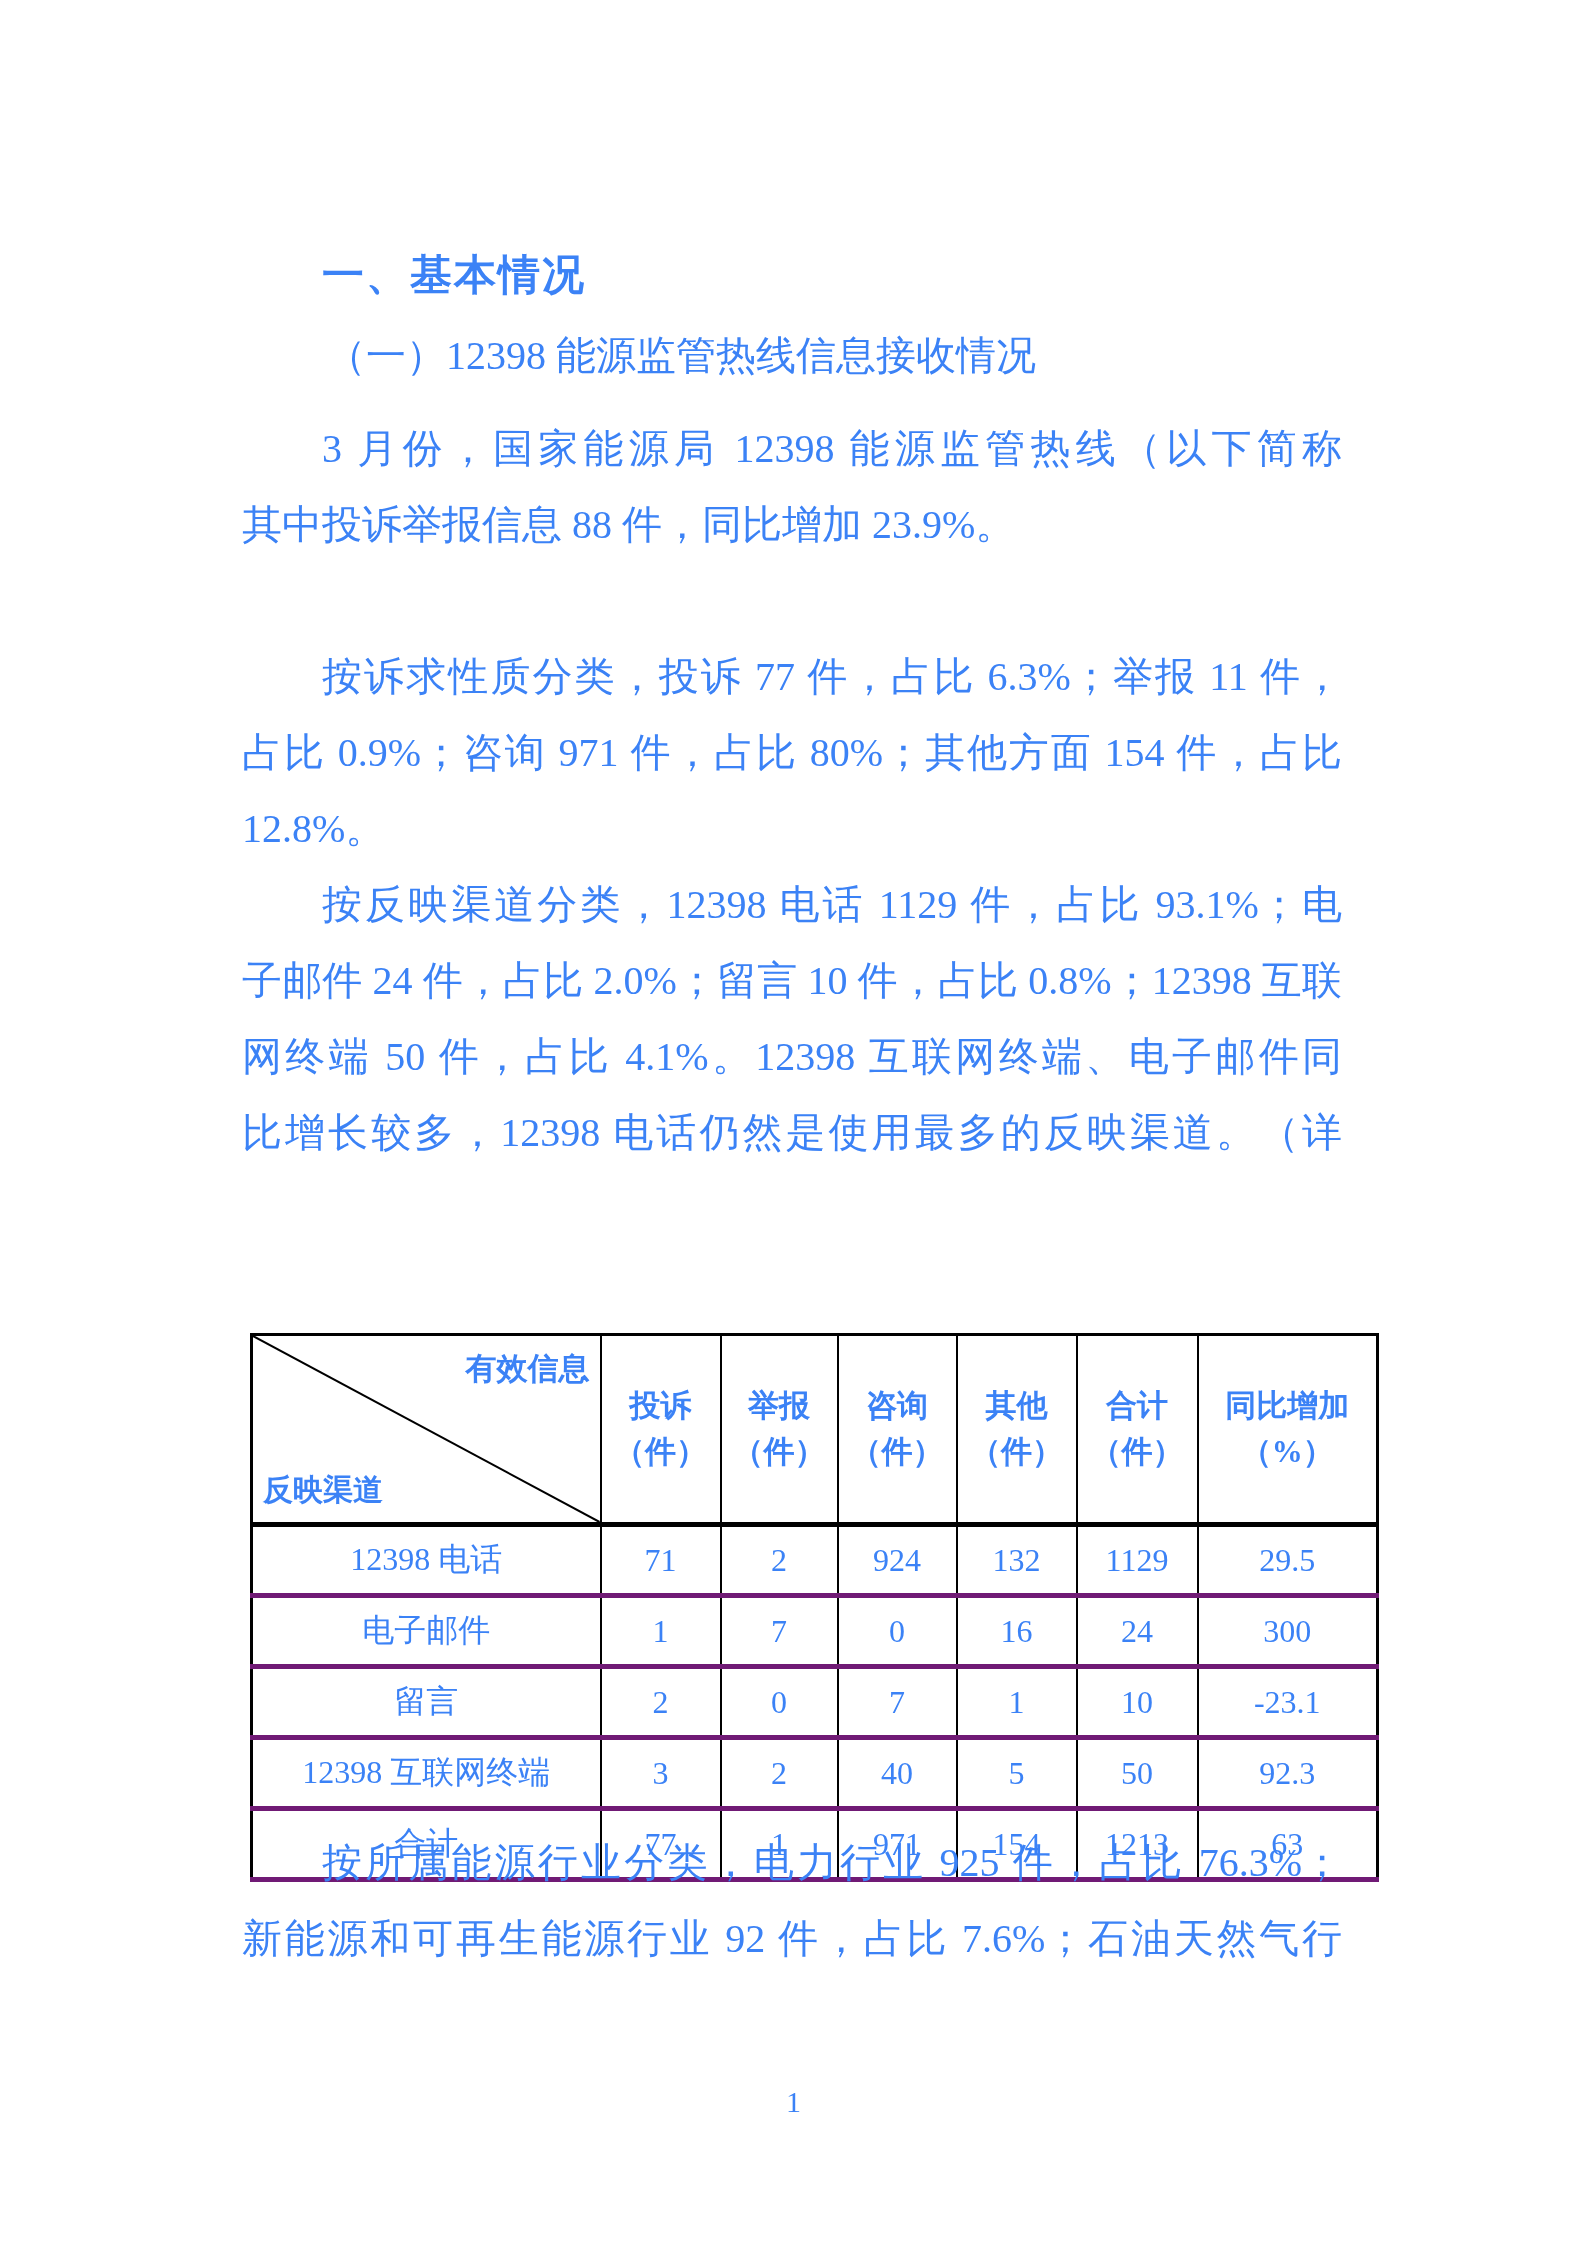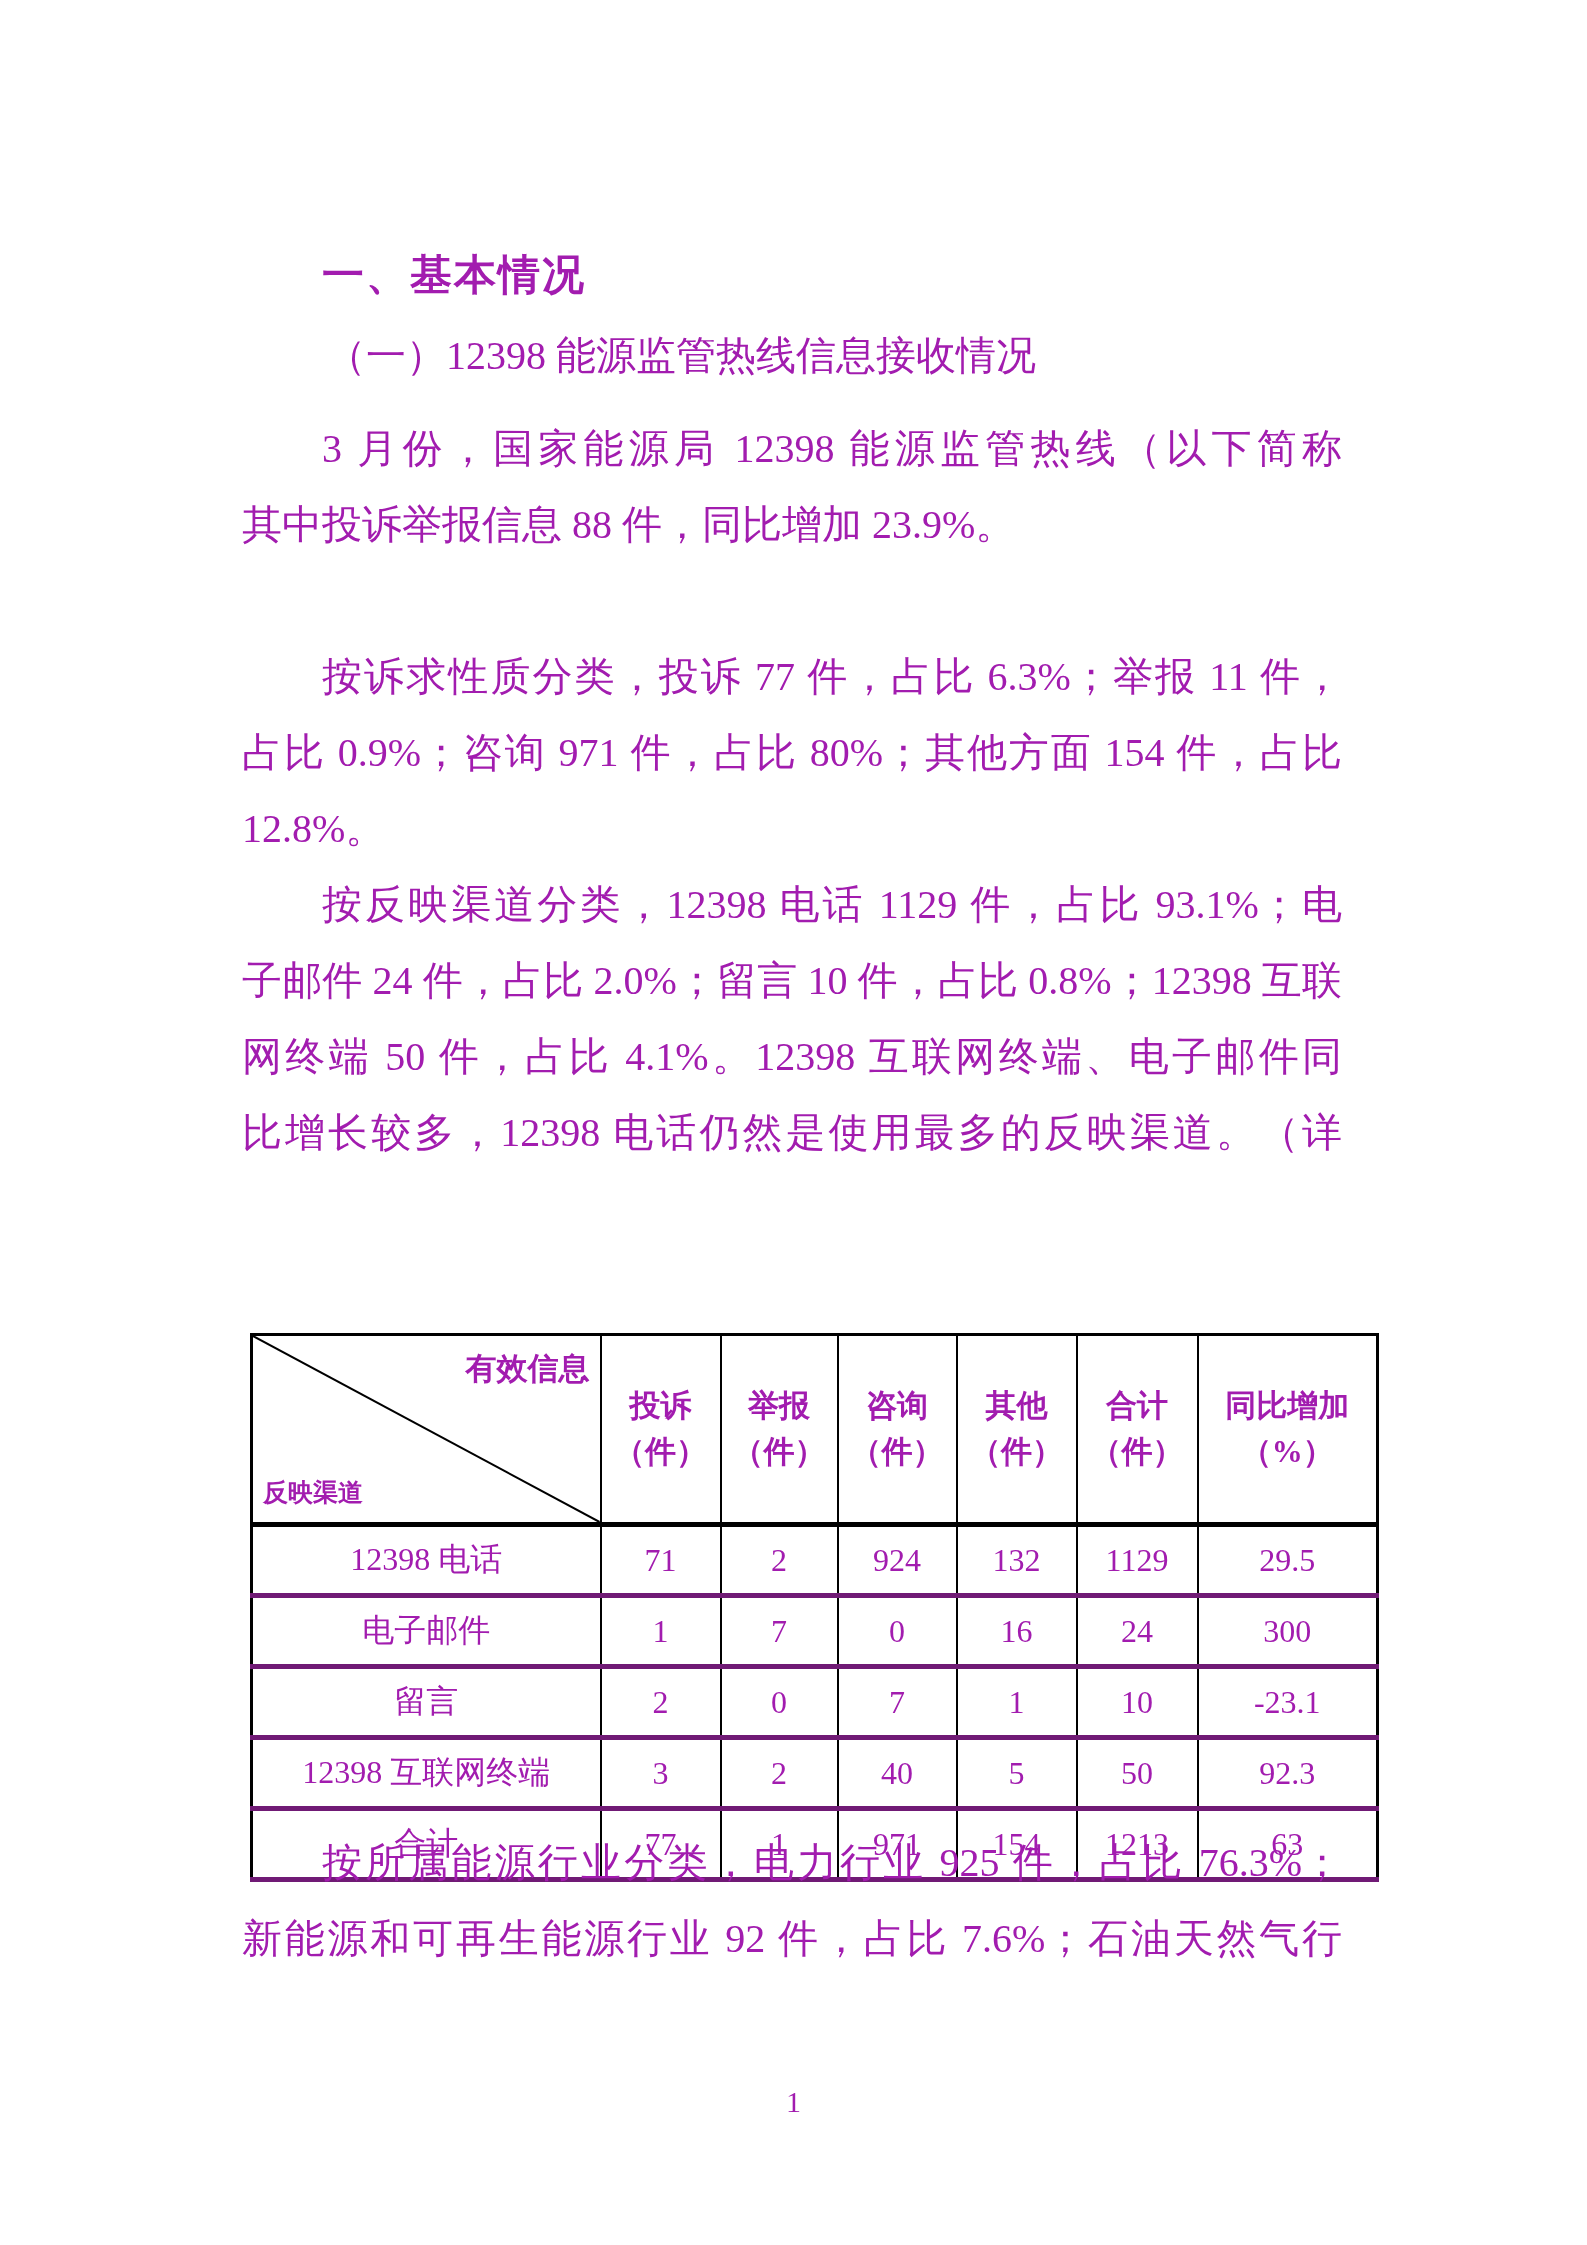--- a/index.html
+++ b/index.html
@@ -1,21 +1,21 @@
 <!DOCTYPE html>
 <html><head>
 <meta charset="utf-8">
 <style>
   html, body { margin: 0; padding: 0; background: #ffffff; }
   .page {
     position: relative;
     width: 1587px;
     height: 2245px;
     background: #ffffff;
-    color: #a21caf;
+    color: #3b82f6;
     font-family: "Liberation Serif", serif;
     overflow: hidden;
   }
   .heading {
     position: absolute;
     left: 242px; top: 250px; width: 1100px;
     padding-left: 80px; box-sizing: border-box;
     font-family: "Liberation Sans", sans-serif;
     font-weight: bold;
     font-size: 42px; line-height: 50px;
@@ -74,21 +74,21 @@
   }
   table.stats td {
     font-size: 32px;
     text-align: center;
     vertical-align: middle;
   }
   td.rowlabel { font-size: 31px; }
   th.corner { position: relative; }
   th.corner .diag { position: absolute; top: 0; left: 0; width: 100%; height: 100%; display: block; }
   th.corner .ctr { position: absolute; top: 14px; right: 10px; font-size: 31px; font-weight: bold; line-height: 1.2; }
-  th.corner .cbl { position: absolute; bottom: 14px; left: 10px; font-size: 25px; font-weight: bold; line-height: 1.2; }
+  th.corner .cbl { position: absolute; bottom: 14px; left: 10px; font-size: 30px; font-weight: bold; line-height: 1.2; }
   .pagenum {
     position: absolute;
     left: 0; top: 2082px; width: 100%;
     text-align: center;
     font-size: 30px; line-height: 40px;
   }
 </style>
 </head>
 <body>
 

